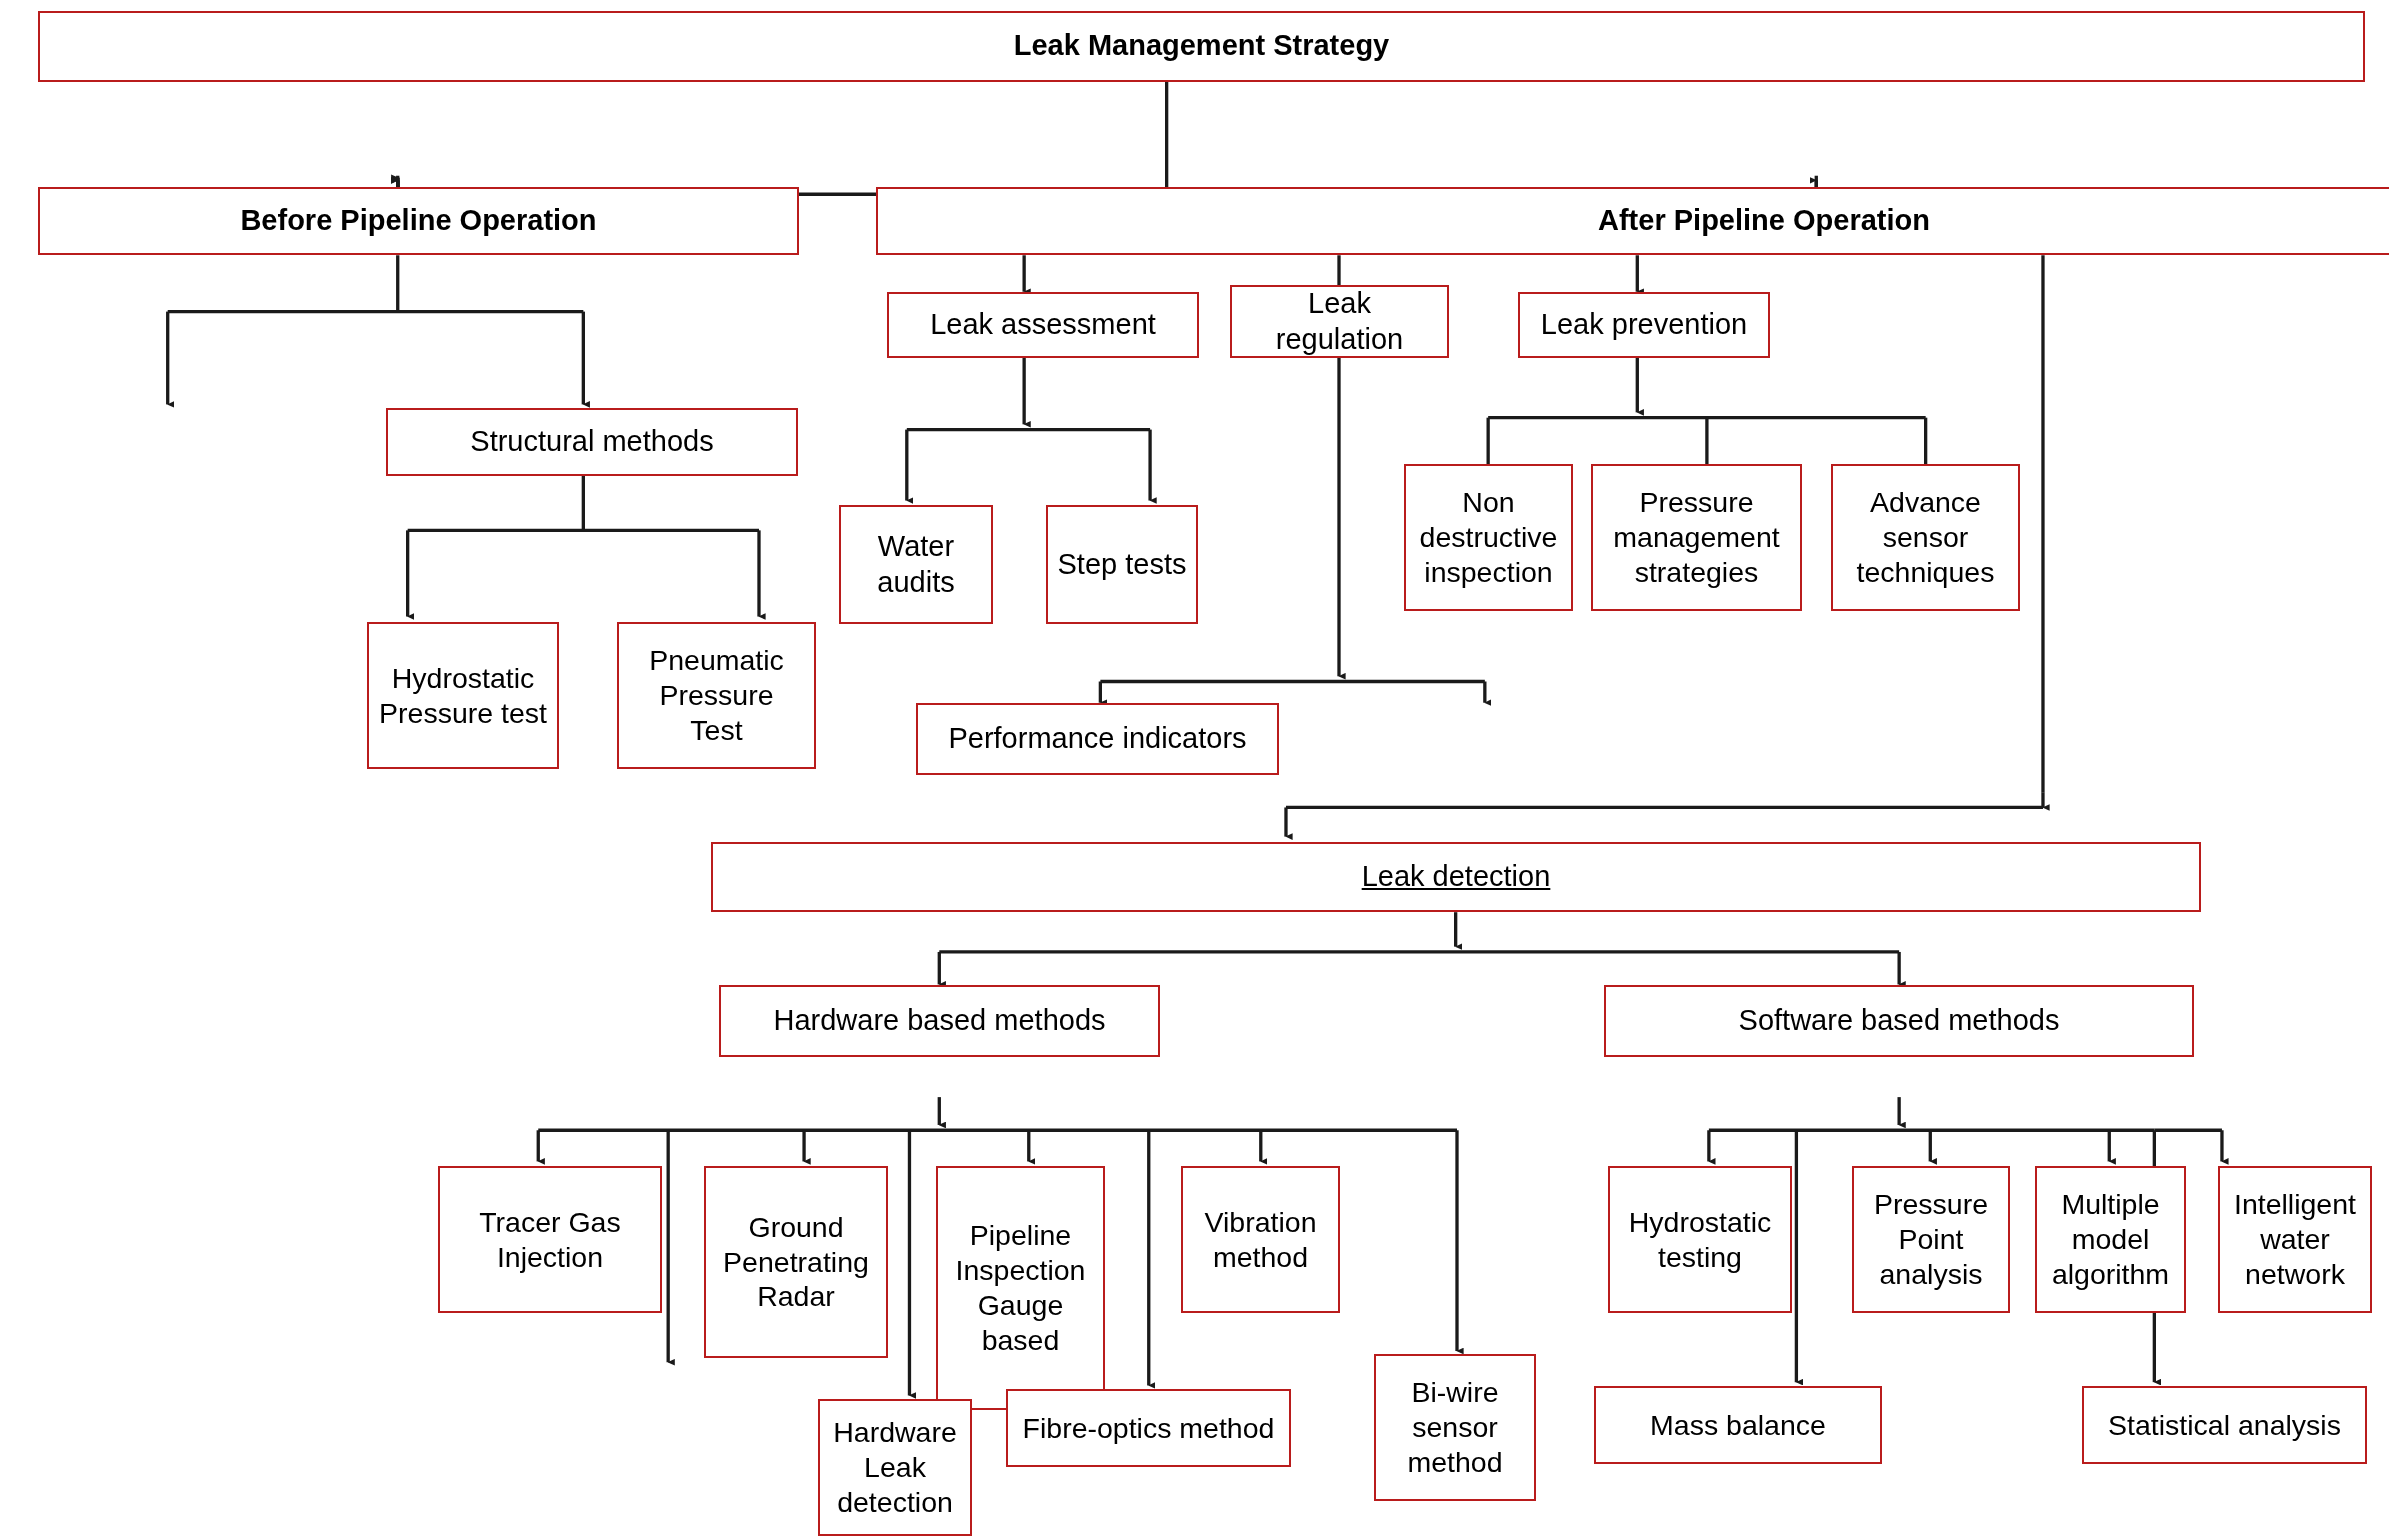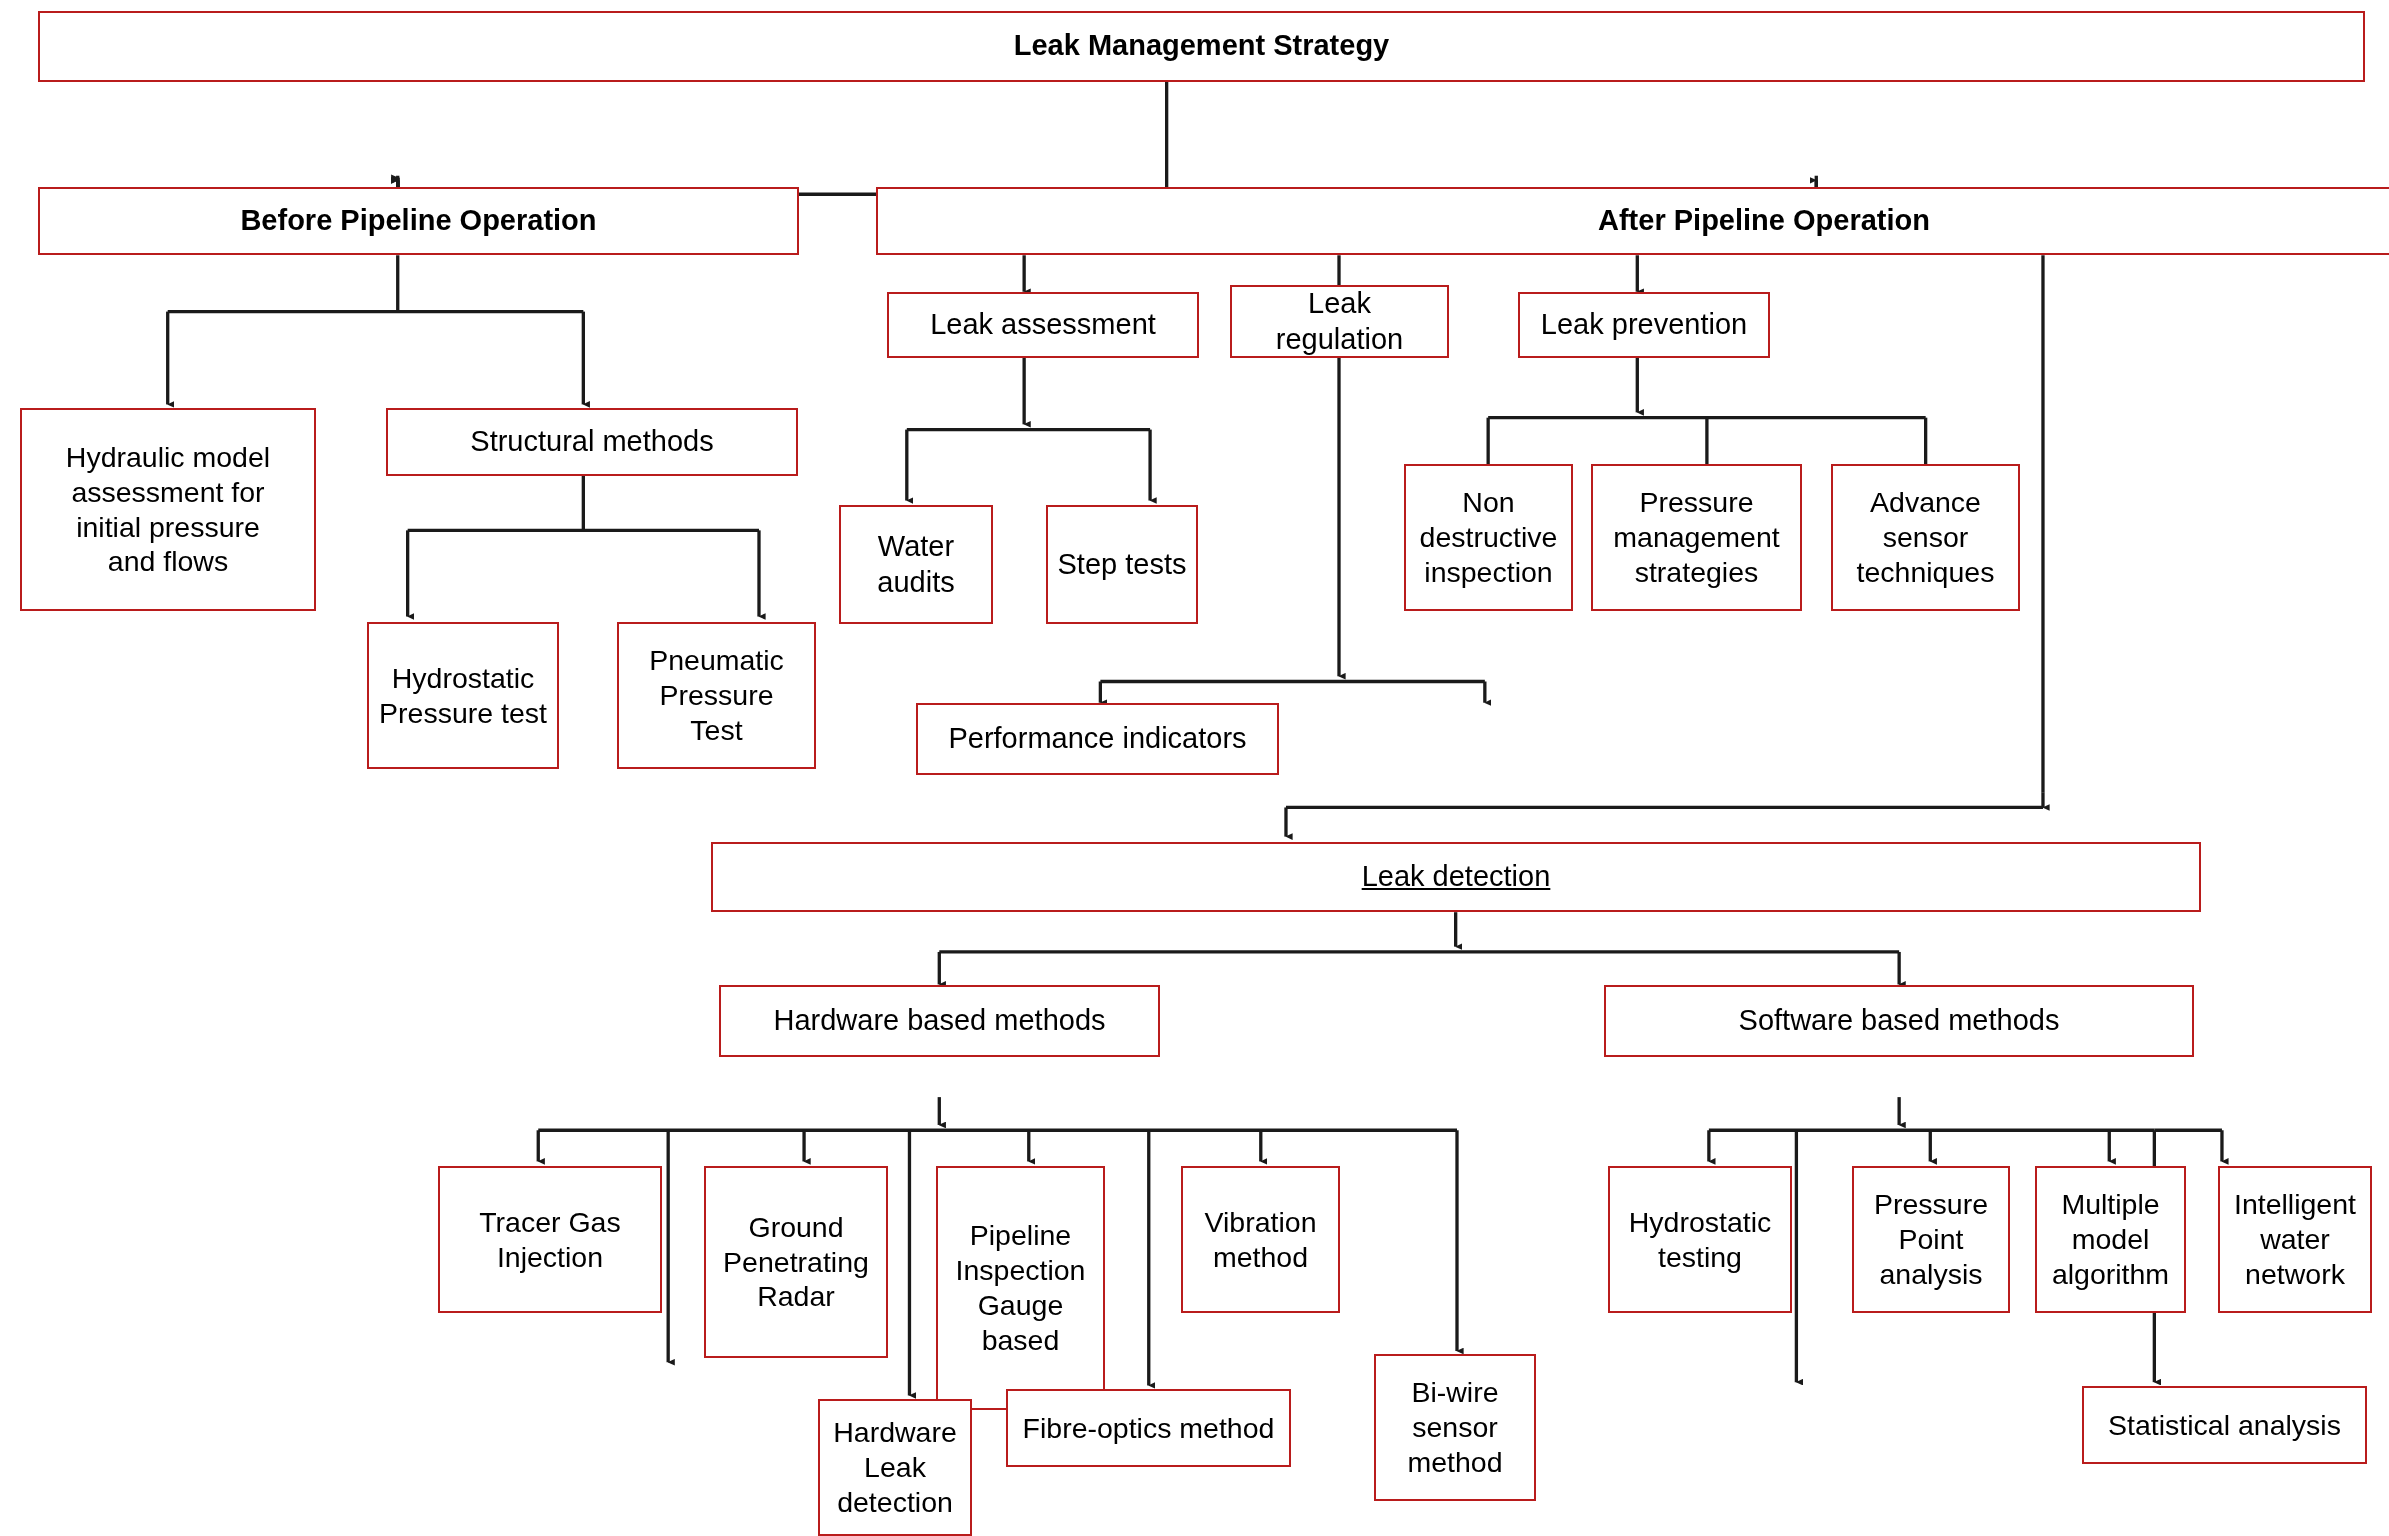--- a/index.html
+++ b/index.html
@@ -117,24 +117,20 @@
       <path d="M3250,1705 L3250,2085" marker-end="url(#ah)"></path>
       <path d="M3250,1705 L3352,1705"></path>
     </g>
   </svg>
 
   <div class="node bold" style="left:38px;top:10.6px;width:2327px;height:71px;">Leak Management Strategy</div>
 
   <div class="node bold" style="left:38px;top:187px;width:761px;height:68px;">Before Pipeline Operation</div>
   <div class="node bold" style="left:876px;top:187px;width:1776px;height:68px;">After Pipeline Operation</div>
 
-  <div class="node fs42" style="left:20px;top:408px;width:296px;height:203px;">Hydraulic model
-assessment for
-initial pressure
-and flows</div>
   <div class="node" style="left:386px;top:408px;width:412px;height:68px;">Structural methods</div>
 
   <div class="node fs42" style="left:367px;top:622px;width:192px;height:147px;">Hydrostatic
 Pressure test</div>
   <div class="node fs42" style="left:617px;top:622px;width:199px;height:147px;">Pneumatic
 Pressure
 Test</div>
 
   <div class="node" style="left:887px;top:292px;width:312px;height:66px;">Leak assessment</div>
   <div class="node" style="left:1230px;top:285px;width:219px;height:73px;">Leak
@@ -187,16 +183,17 @@
   <div class="node fs42" style="left:1852px;top:1166px;width:158px;height:147px;">Pressure
 Point
 analysis</div>
   <div class="node fs42" style="left:2035px;top:1166px;width:151px;height:147px;">Multiple
 model
 algorithm</div>
   <div class="node fs42" style="left:2218px;top:1166px;width:154px;height:147px;">Intelligent
 water
 network</div>
 
+  <div class="node fs42" style="left:1594px;top:1386px;width:288px;height:78px;">Mass balance</div>
   <div class="node fs42" style="left:2082px;top:1386px;width:285px;height:78px;">Statistical analysis</div>
 
 </div>
 
 
 </body></html>

